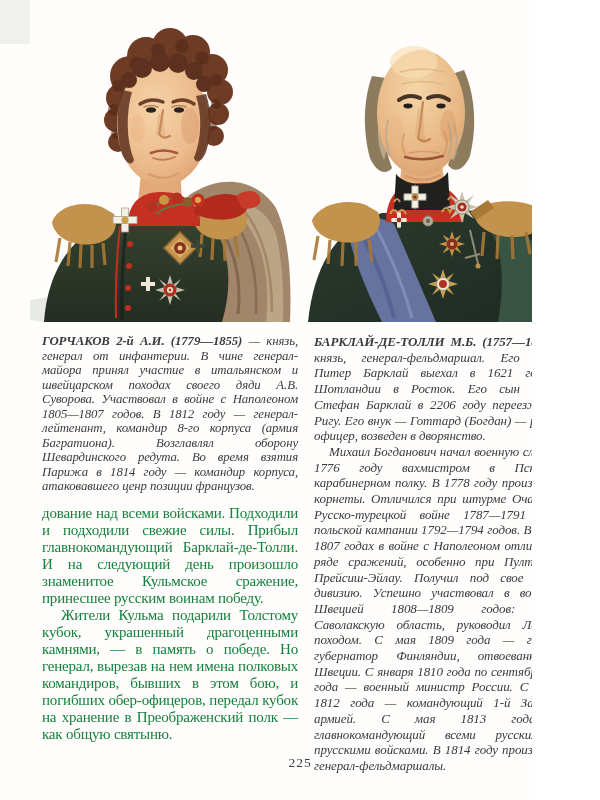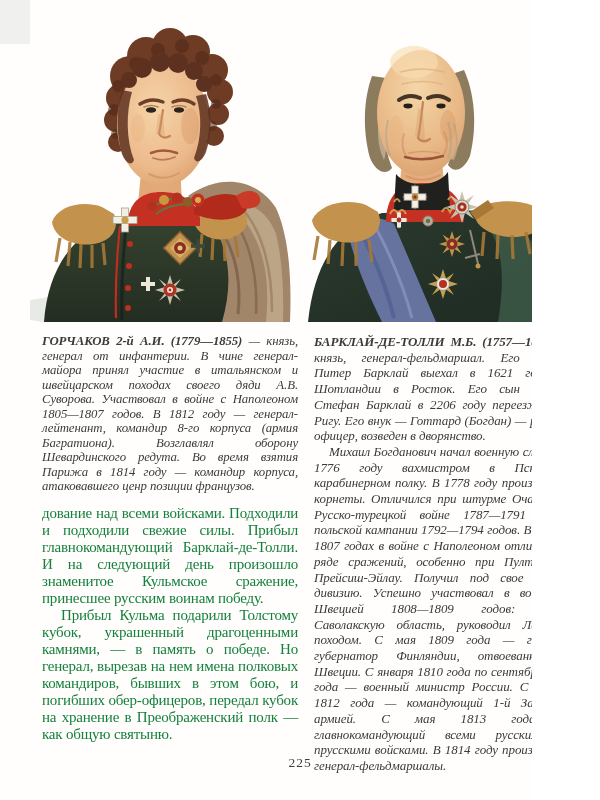--- a/index.html
+++ b/index.html
@@ -305,21 +305,21 @@
           <line x1="163" y1="244" x2="178" y2="240" stroke-width="2"></line>
           <circle cx="176" cy="252" r="2.5" fill="#bf9448" stroke="none"></circle>
         </g>
       </g>
     </svg>
   </div>
 
   <div class="col col-left">
     <p class="bio"><b>ГОРЧАКОВ 2-й А.И. (1779—1855)</b><span> — князь, генерал от инфантерии. В чине генерал-майора принял участие в итальянском и швейцарском походах своего дяди А.В. Суворова. Участвовал в войне с Наполеоном 1805—1807 годов. В 1812 году — генерал-лейтенант, командир 8-го корпуса (армия Багратиона). Возглавлял оборону Шевардинского редута. Во время взятия Парижа в 1814 году — командир корпуса, атаковавшего ценр позиции французов.</span></p>
     <p class="narrative narrative-first">дование над всеми войсками. Подходили и подходили свежие силы. Прибыл главнокомандующий Барклай-де-Толли. И на следующий день произошло знаменитое Кульмское сражение, принесшее русским воинам победу.</p>
-    <p class="narrative narrative-indent">Прибыл Кульма подарили Толстому кубок, украшенный драгоценными камнями, — в память о победе. Но генерал, вырезав на нем имена полковых командиров, бывших в этом бою, и погибших обер-офицеров, передал кубок на хранение в Преображенский полк — как общую святыню.</p>
+    <p class="narrative narrative-indent">Жители Кульма подарили Толстому кубок, украшенный драгоценными камнями, — в память о победе. Но генерал, вырезав на нем имена полковых командиров, бывших в этом бою, и погибших обер-офицеров, передал кубок на хранение в Преображенский полк — как общую святыню.</p>
   </div>
 
   <div class="col col-right">
     <p class="bio"><b>БАРКЛАЙ-ДЕ-ТОЛЛИ М.Б. (1757—1818)</b><span> — князь, генерал-фельдмаршал. Его предок Питер Барклай выехал в 1621 году из Шотландии в Росток. Его сын Иоганн Стефан Барклай в 2206 году переезжает в Ригу. Его внук — Готтард (Богдан) — русский офицер, возведен в дворянство.</span></p>
     <p class="bio indent">Михаил Богданович начал военную службу в 1776 году вахмистром в Псковском карабинерном полку. В 1778 году произведен в корнеты. Отличился при штурме Очакова, в Русско-турецкой войне 1787—1791 годов, польской кампании 1792—1794 годов. В 1805—1807 годах в войне с Наполеоном отличился в ряде сражений, особенно при Пултуске и Прейсиш-Эйлау. Получил под свое начало дивизию. Успешно участвовал в войне со Швецией 1808—1809 годов: занял Саволакскую область, руководил Ледовым походом. С мая 1809 года — генерал-губернатор Финляндии, отвоеванной у Швеции. С января 1810 года по сентябрь 1812 года — военный министр России. С марта 1812 года — командующий 1-й Западной армией. С мая 1813 года — главнокомандующий всеми русскими и прусскими войсками. В 1814 году произведен в генерал-фельдмаршалы.</p>
   </div>
 
   <div class="page-number">225</div>
 </div>
 

